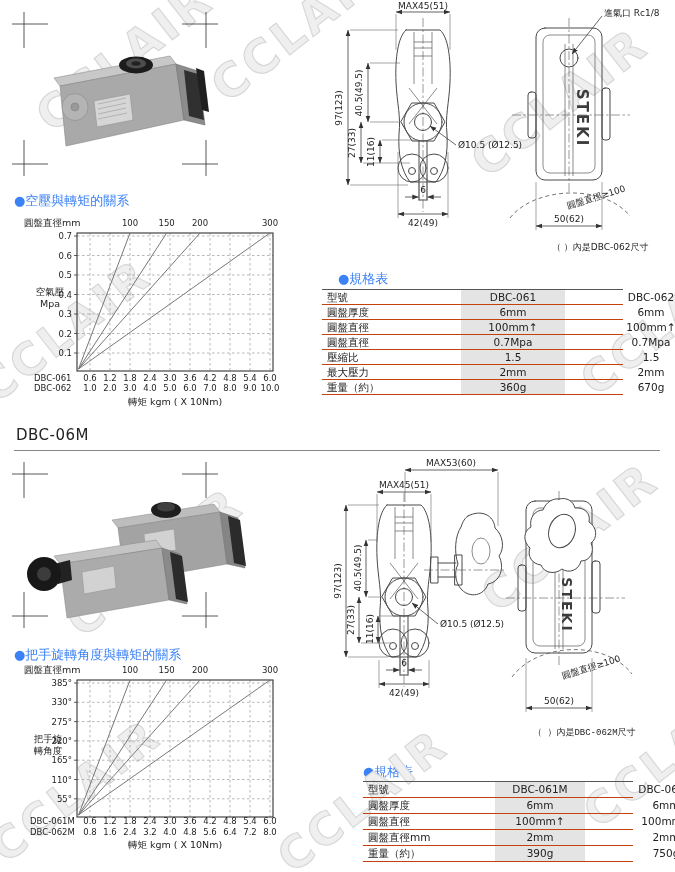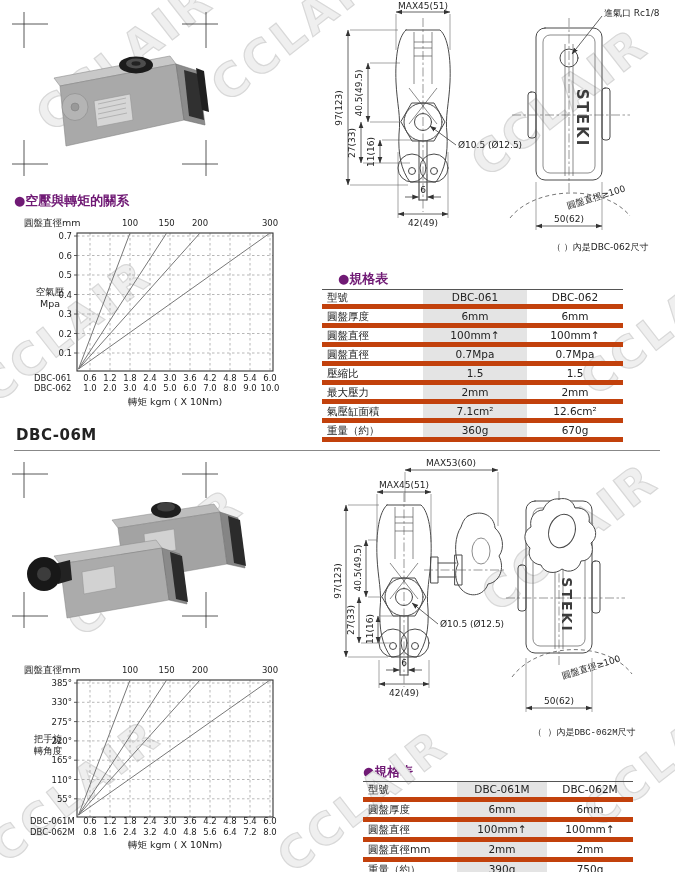--- a/index.html
+++ b/index.html
@@ -1,28 +1,28 @@
 <!DOCTYPE html>
 <html><head>
 <meta charset="utf-8">
 <style>
   html,body{margin:0;padding:0;background:#fff;}
   body{font-family:"DejaVu Sans","Liberation Sans",sans-serif;color:#1d1d1d;}
   #page{position:relative;width:675px;height:872px;background:#ffffff;overflow:hidden;}
   .abs{position:absolute;}
-  .sec-title{font-size:13px;font-weight:bold;color:#701a75;}
-  .model-heading{font-size:15px;color:#222;letter-spacing:.5px;font-weight:bold;}
+  .sec-title{font-size:13px;font-weight:normal;color:#3b82f6;}
+  .model-heading{font-size:15px;color:#222;letter-spacing:.5px;}
   .rule{height:1px;background:#888;}
   .note{font-size:9px;color:#222;z-index:6;}
   .wm{position:absolute;font-size:46px;font-weight:bold;letter-spacing:4px;
       color:#efefef;-webkit-text-stroke:1.2px #d8d8d8;transform:rotate(-38deg);
       z-index:1;pointer-events:none;white-space:nowrap;}
   
   .spec-table{position:absolute;border-top:1.5px solid #555;font-size:10.5px;color:#222;z-index:3;}
-  .spec-row{display:grid;border-bottom:5px solid #c2410c;}
+  .spec-row{display:grid;border-bottom:1px solid #c2410c;gap:38px;}
   .t1 .spec-row{grid-template-columns:101px 104px 96px;}
   .t2 .spec-row{grid-template-columns:94px 90px 86px;}
   .spec-cell{padding:1px 5px;line-height:12px;white-space:nowrap;}
   .t2 .spec-cell{line-height:13px;}
   .spec-cell.c1{background:#e4e4e4;text-align:center;}
   .spec-cell.c2{text-align:center;}
   
   svg{position:absolute;overflow:visible;z-index:2;}
   .draw{fill:none;stroke:#4a4a4a;stroke-width:1;stroke-linejoin:round;stroke-linecap:round;}
   .thin{fill:none;stroke:#5a5a5a;stroke-width:.7;}
@@ -252,25 +252,20 @@
         <div class="spec-cell c0">壓縮比</div>
         <div class="spec-cell c1">1.5</div>
         <div class="spec-cell c2">1.5</div>
       </div>
       <div class="spec-row">
         <div class="spec-cell c0">最大壓力</div>
         <div class="spec-cell c1">2mm</div>
         <div class="spec-cell c2">2mm</div>
       </div>
       <div class="spec-row">
-        <div class="spec-cell c0">氣壓缸面積</div>
-        <div class="spec-cell c1">7.1cm²</div>
-        <div class="spec-cell c2">12.6cm²</div>
-      </div>
-      <div class="spec-row">
         <div class="spec-cell c0">重量（約）</div>
         <div class="spec-cell c1">360g</div>
         <div class="spec-cell c2">670g</div>
       </div>
     </div>
 
   <div class="abs model-heading" style="left:16px;top:426px;">DBC-06M</div>
   <div class="abs rule" style="left:14px;top:450px;width:646px;"></div>
 
   <svg class="abs" style="left:8px;top:460px;" width="210" height="175">
@@ -355,20 +350,21 @@
     <text class="brand" style="font-size:14px;" text-anchor="middle" transform="rotate(90 52 143)" x="52" y="143">STEKI</text>
     <path class="arc" d="M2,215 C28,180 96,178 122,212"></path>
     <text class="dt" text-anchor="middle" transform="rotate(-17 82 208)" x="82" y="208">圓盤直徑≥100</text>
     <path class="ext" d="M16,196 V250 M82,196 V250"></path>
     <line class="dim" x1="16" y1="246" x2="82" y2="246" marker-start="url(#a1)" marker-end="url(#a1)"></line>
     <text class="dt" x="49" y="242" text-anchor="middle">50(62)</text>
   </svg>
 
   <div class="abs note" style="left:533px;top:726px;font-family:Liberation Mono, monospace;">（ ）內是DBC-062M尺寸</div>
 
+  <div class="abs sec-title" style="left:14px;top:646px;">●把手旋轉角度與轉矩的關系</div>
   <svg id="chart2" class="abs" style="left:10px;top:655px;" width="315" height="210">
       <line x1="80" y1="25" x2="80" y2="162" class="grid"></line>
       <line x1="100" y1="25" x2="100" y2="162" class="grid"></line>
       <line x1="120" y1="25" x2="120" y2="162" class="grid"></line>
       <line x1="140" y1="25" x2="140" y2="162" class="grid"></line>
       <line x1="160" y1="25" x2="160" y2="162" class="grid"></line>
       <line x1="180" y1="25" x2="180" y2="162" class="grid"></line>
       <line x1="200" y1="25" x2="200" y2="162" class="grid"></line>
       <line x1="220" y1="25" x2="220" y2="162" class="grid"></line>
       <line x1="240" y1="25" x2="240" y2="162" class="grid"></line>

